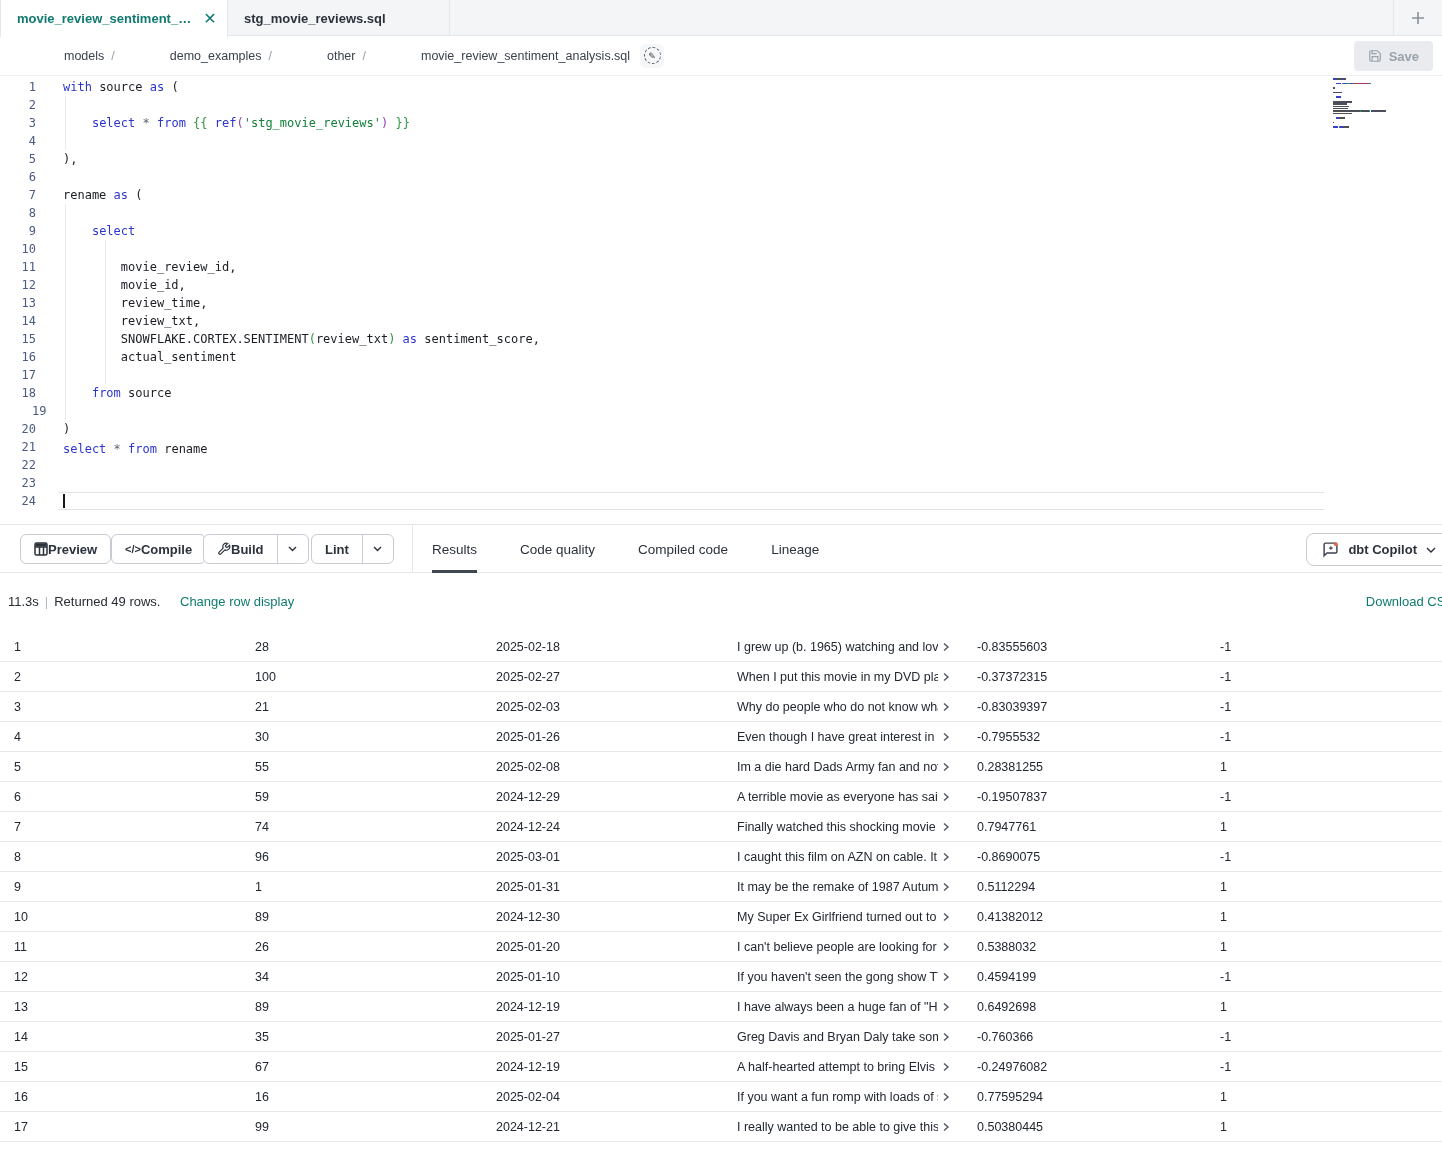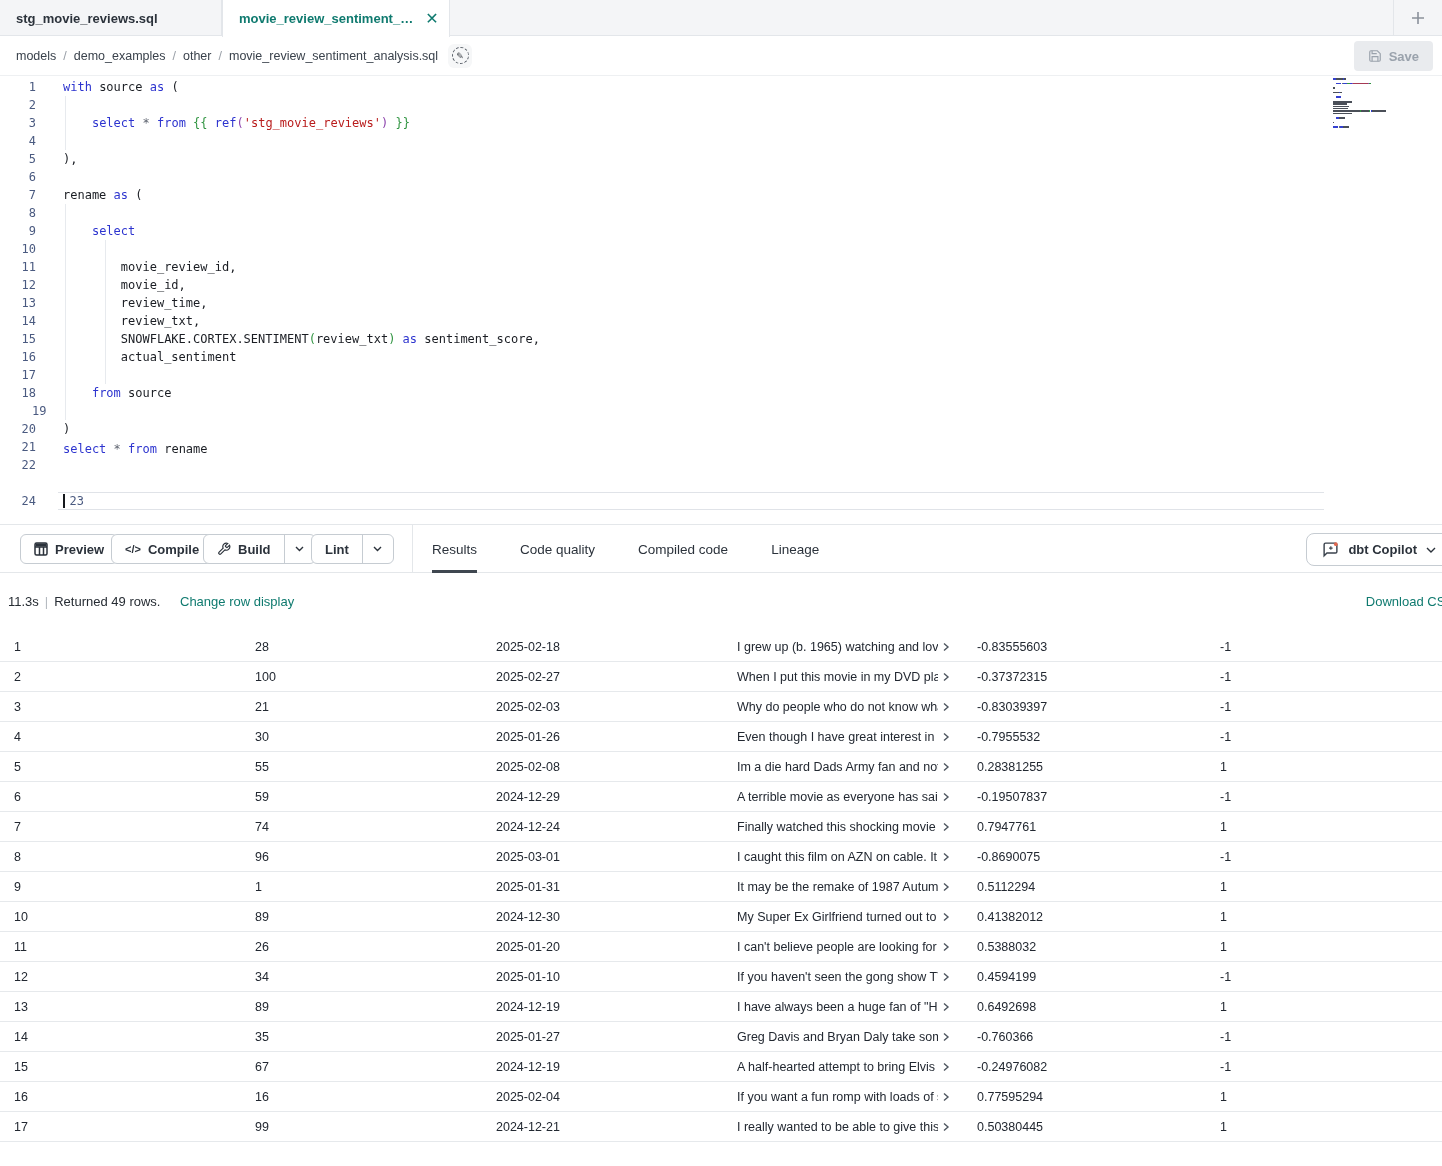--- a/index.html
+++ b/index.html
@@ -15,51 +15,51 @@
   .ftab.active { background:#fff; height:37px; border-left:1px solid #e3e6ea;
     color:#0f7a6f; width:228px; justify-content:space-between; }
   .ftab .close { color:#0f7a6f; font-size:16px; font-weight:400; margin-left:12px; cursor:pointer; }
   .tab-fill { flex:1; }
   .newtab-zone { width:49px; height:36px; border-left:1px solid #e3e6ea;
     display:flex; align-items:center; justify-content:center; cursor:pointer; }
 
   
   .crumbbar { position:absolute; top:36px; left:0; width:1442px; height:40px; background:#fff;
     border-bottom:1px solid #eef0f2; display:flex; align-items:center; padding-left:16px; }
-  .crumb-part { font-size:12.5px; color:#3a424c; }
+  .crumb-part { font-size:12.5px; color:#3a424c;margin-left:48px; }
   .crumb-sep { font-size:12.5px; color:#9aa0a8; margin:0 7px; }
   .crumb-edit { width:24px; height:24px; margin-left:10px; border-radius:6px; background:#f6f7f8;
     display:flex; align-items:center; justify-content:center; }
   .crumb-edit .circ { width:17px; height:17px; border:1px dashed #565d66; border-radius:50%;
     display:flex; align-items:center; justify-content:center; font-size:9px; color:#30363d; }
   .save-btn { position:absolute; right:9px; top:5px; height:30px; padding:0 14px; border-radius:4px;
     background:#e9ebee; color:#9aa2ac; font-size:13px; font-weight:700;
     display:flex; align-items:center; gap:7px; border:none; }
 
   
   .editor { position:absolute; top:76px; left:0; width:1442px; height:448px; background:#fff;
     font-family:"DejaVu Sans Mono", monospace; font-size:12px; }
   .lnum { position:absolute; width:36px; text-align:right; color:#4a5a80; height:18px; line-height:18px; }
   .cline { position:absolute; left:63px; height:18px; line-height:18px; white-space:pre; color:#1a1d23; }
   .guide { position:absolute; top:0; height:18px; width:1px; background:#e7eaee; }
-  .tk-k { color:#2d34cf; } .tk-t { color:#1a1d23; } .tk-s { color:#b91c1c; }
+  .tk-k { color:#2d34cf; } .tk-t { color:#1a1d23; } .tk-s { color:#15803d; }
   .tk-j { color:#2f9440; } .tk-g { color:#2f9440; } .tk-p { color:#8d44ad; } .tk-o { color:#5e6470; }
   .active-line { position:absolute; left:58px; width:1266px; height:18px;
     border-top:1px solid #e0e3e8; border-bottom:1px solid #e0e3e8; }
   .cursor { position:absolute; width:1.5px; height:14px; background:#15181c; }
   .minimap { position:absolute; left:1330px; top:2px; width:110px; height:64px; }
   .mm-bar { position:absolute; height:1.6px; }
 
   
   .toolbar { position:absolute; top:524px; left:0; width:1442px; height:49px; background:#fff;
     border-top:1px solid #e4e7ea; border-bottom:1px solid #e4e7ea; }
   .btn { position:absolute; top:9px; height:30px; background:#fff; border:1px solid #c6ccd2;
     border-radius:6px; display:flex; align-items:center; font-size:13px; font-weight:700;
     color:#2b323b; cursor:pointer; }
-  .btn .seg { display:flex; align-items:center; gap:7px; padding:0 13px; height:100%; }
+  .btn .seg { display:flex; align-items:center; padding:0 13px; height:100%; }
   .btn .drop { border-left:1px solid #c6ccd2; width:31px; height:100%;
     display:flex; align-items:center; justify-content:center; }
   .tb-divider { position:absolute; left:412px; top:0; bottom:0; width:1px; background:#e4e7ea; }
   .rtabs { position:absolute; left:432px; top:0; height:48px; display:flex; gap:43px; }
   .rtab { height:100%; display:flex; align-items:center; font-size:13.5px; font-weight:400;
     color:#2b323b; cursor:pointer; border-bottom:3px solid transparent; padding-top:3px; }
   .rtab.active { border-bottom-color:#3f4750; }
   .copilot { position:absolute; right:-10px; top:8px; height:33px; border:1px solid #c6ccd2;
     border-radius:8px; background:#fff; display:flex; align-items:center; gap:9px; padding:0 15px;
     font-size:13px; font-weight:700; color:#2b323b; cursor:pointer; }
@@ -80,26 +80,26 @@
   .trow { height:30px; border-bottom:1px solid #e6e9ec; background:#fff; }
   .tcell { font-size:12.5px; color:#222831; padding-left:14px; white-space:nowrap; overflow:hidden; }
   .rev { display:flex; align-items:center; }
   .rev .rtext { display:inline-block; width:201px; overflow:hidden; white-space:nowrap; }
   .rev .chev { flex-shrink:0; margin-left:3px; cursor:pointer; display:flex; align-items:center; }
 </style>
 </head>
 <body>
 
 <div class="tabbar">
-  <div class="ftab first">
-    <span>stg_movie_reviews.sql</span>
-  </div>
   <div class="ftab active">
     <span>movie_review_sentiment_…</span>
     <span class="close">✕</span>
+  </div>
+  <div class="ftab first">
+    <span>stg_movie_reviews.sql</span>
   </div>
   <div class="tab-fill"></div>
   <div class="newtab-zone">
     <svg width="16" height="16" viewBox="0 0 16 16">
       <path d="M8 2v12M2 8h12" stroke="#8a919b" stroke-width="1.6"></path>
     </svg>
   </div>
 </div>
 
 <div class="crumbbar">
@@ -141,21 +141,21 @@
       <div class="lnum" style="top: 218px;">13</div>
       <div class="lnum" style="top: 236px;">14</div>
       <div class="lnum" style="top: 254px;">15</div>
       <div class="lnum" style="top: 272px;">16</div>
       <div class="lnum" style="top: 290px;">17</div>
       <div class="lnum" style="top: 308px;">18</div>
       <div class="lnum" style="top: 326px; padding-left: 32px;">19</div>
       <div class="lnum" style="top: 344px;">20</div>
       <div class="lnum" style="top: 362px;">21</div>
       <div class="lnum" style="top: 380px;">22</div>
-      <div class="lnum" style="top: 416px; margin-left: 48px;">23</div>
+      <div class="lnum" style="top: 398px;">23</div>
       <div class="lnum" style="top: 416px;">24</div>
     </div>
   <div id="code-lines">
       <div class="cline" style="top: 2px;"><span class="tk-k">with</span><span class="tk-t"> source </span><span class="tk-k">as</span><span class="tk-t"> (</span></div>
       <div class="cline" style="top: 20px;"><span class="guide" style="left: 2px;"></span></div>
       <div class="cline" style="top: 38px;"><span class="guide" style="left: 2px;"></span><span class="tk-t">    </span><span class="tk-k">select</span><span class="tk-t"> </span><span class="tk-o">*</span><span class="tk-t"> </span><span class="tk-k">from</span><span class="tk-t"> </span><span class="tk-j">{{ </span><span class="tk-k">ref</span><span class="tk-p">(</span><span class="tk-s">'stg_movie_reviews'</span><span class="tk-p">)</span><span class="tk-j"> }}</span></div>
       <div class="cline" style="top: 56px;"><span class="guide" style="left: 2px;"></span></div>
       <div class="cline" style="top: 74px;"><span class="tk-t">),</span></div>
       <div class="cline" style="top: 92px;"></div>
       <div class="cline" style="top: 110px;"><span class="tk-t">rename </span><span class="tk-k">as</span><span class="tk-t"> (</span></div>

